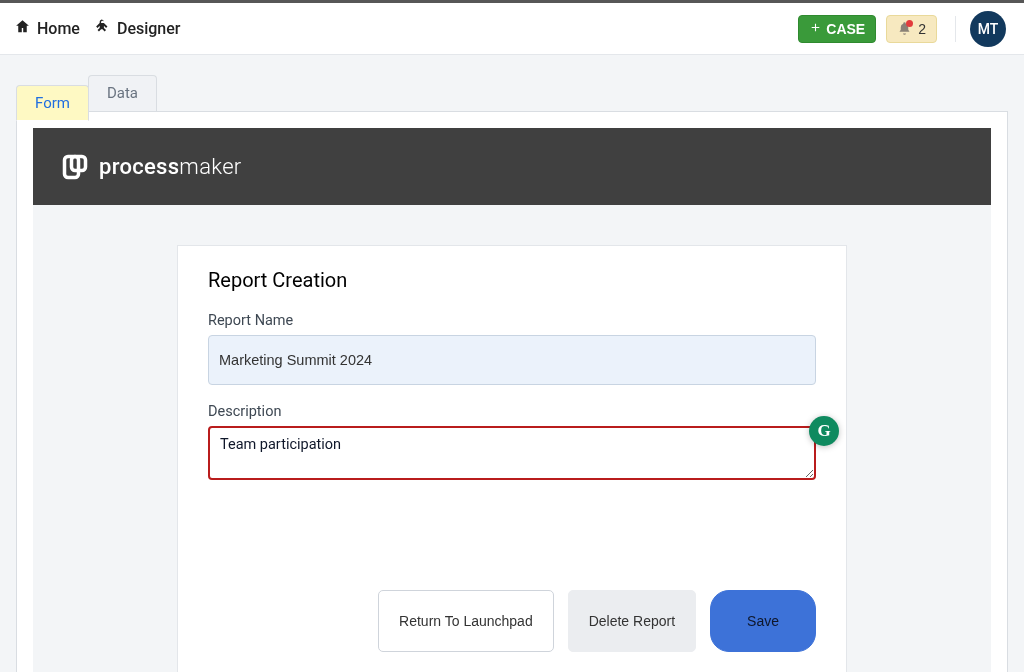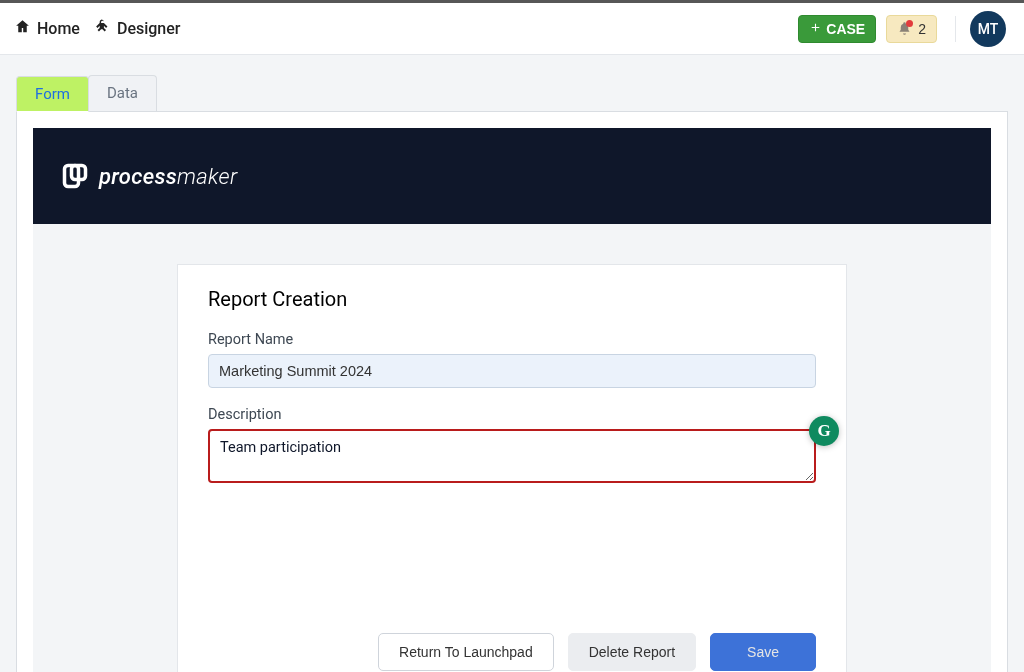--- a/index.html
+++ b/index.html
@@ -43,63 +43,63 @@
     font-size: 15px;
     color: #6a7481;
     background: #f0f2f5;
     border: 1px solid #d9dde2;
     border-bottom: none;
     margin-right: -1px;
     cursor:pointer;
     border-radius: 4px 4px 0 0;
   }
   .tab.active {
-    background:#bef264;
+    background:#fef9c3;
     color:#1f6fe0;
     border-bottom:1px solid #fff;
     position:relative;
-    top:1px;
+    top:10px;
   }
 
   
   .panel-outer { margin: 0 16px; background:#fff; border:1px solid #d9dde2; border-top:none; padding:16px 16px 0 16px; height: 565px; }
   .brandbar {
-    background:#0f172a; height:96px; display:flex; align-items:center; padding-left:28px; gap:12px;font-style:italic;
+    background:#404040; height:77px; display:flex; align-items:center; padding-left:28px; gap:12px;
   }
   .brandlogo { display:flex; align-items:center; gap:10px; color:#fff; }
   .brandlogo .mark { width:28px; height:28px; }
   .brandlogo .word { font-size:22px; font-weight:500; letter-spacing:0.3px; }
   .brandlogo .word .light { font-weight:300; }
 
   .formarea {
     background:#f3f5f7; padding:40px 0 0 0; display:flex; justify-content:center; height:468px;
   }
   .formcard {
     width:670px; background:#fff; border:1px solid #e3e6ea; display:flex; flex-direction:column;
     height: 430px;
   }
   .formcard-inner { padding: 22px 30px 0 30px; flex: 0 0 auto; }
   .formtitle { font-size:20px; font-weight:400; color:#000000; margin-bottom:20px; }
   .lbl { font-size:14.5px; color:#3e4853; margin-bottom:6px; display:block; }
   .tinput {
-    width:100%; background:#ebf2fb; border:1px solid #c8d4e2; border-radius:4px; padding:8px 10px;
+    width:100%; background:#ebf2fb; border:1px solid #c8d4e2; border-radius:4px; padding:16px 10px;
     font-size:14.5px; color:#333; outline:none;
   }
   .field { margin-bottom:18px; }
   .tarea {
     width:100%; height:54px; resize:vertical; border:2px solid #b91c1c; border-radius:4px;
     padding:7px 10px; font-size:14.5px; color:#0f172a; outline:none; font-family:inherit; line-height:1.35;
     background:#fff;
   }
 
   .btnrow { margin-top:auto; padding:0 30px 22px 30px; display:flex; gap:14px; justify-content:flex-end; }
   .btn { padding:10px 20px; font-size:14px; border-radius:5px; cursor:pointer; border:1px solid transparent; }
   .btn-gray { background:#ebedf0; color:#333; border-color:#ebedf0; }
   .btn-white { background:#fff; color:#333; border-color:#cfd4db; }
-  .btn-blue { background:#3d72d8; color:#e5e5e5; border-color:#3d72d8; padding:10px 36px; }
+  .btn-blue { background:#3d72d8; color:#0f172a; border-color:#3d72d8; padding:22px 36px;border-radius:19px; }
 
   
   .gbadge {
     position:absolute; right:185px; top:413px; width:30px; height:30px; border-radius:50%;
     background:#0f8a5f; display:flex; align-items:center; justify-content:center; color:#fff;
     font-weight:700; font-size:17px; font-family: Georgia, 'Times New Roman', serif;
     box-shadow:0 1px 6px rgba(0,0,0,.25);
   }
 </style>
 </head>

